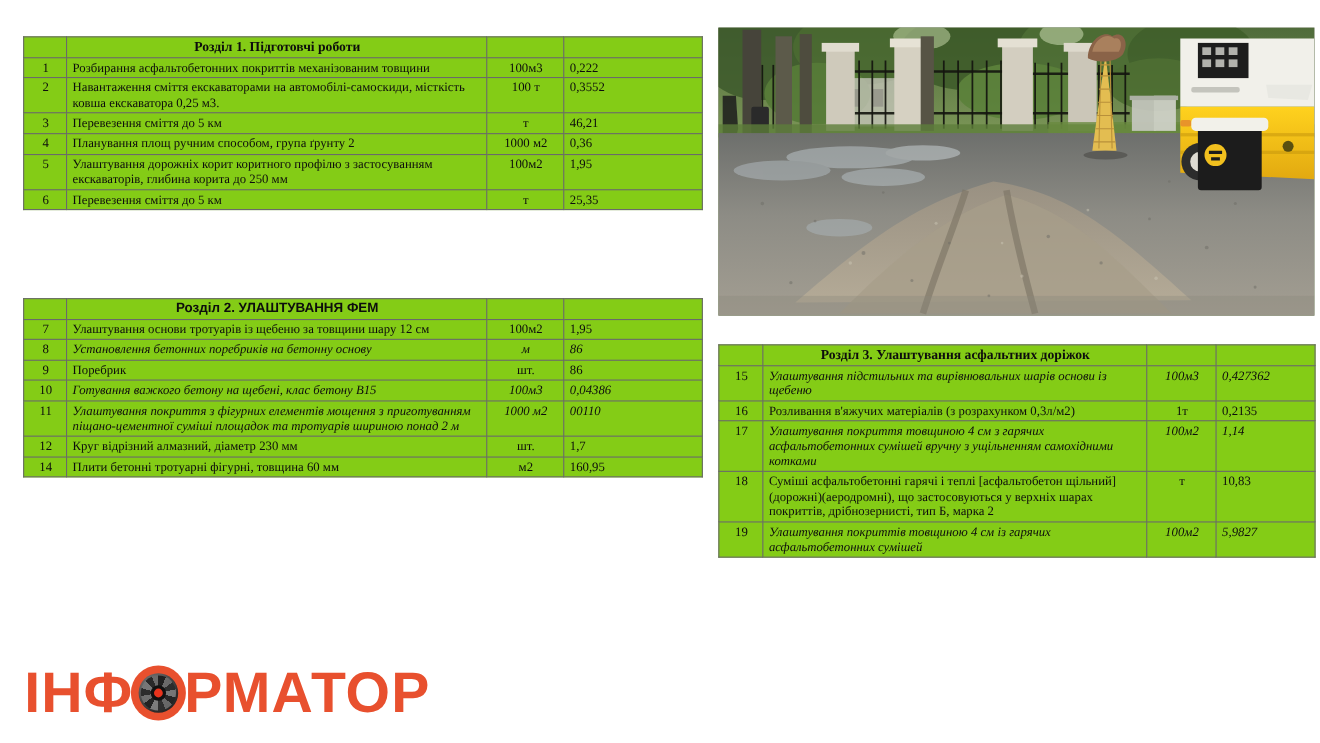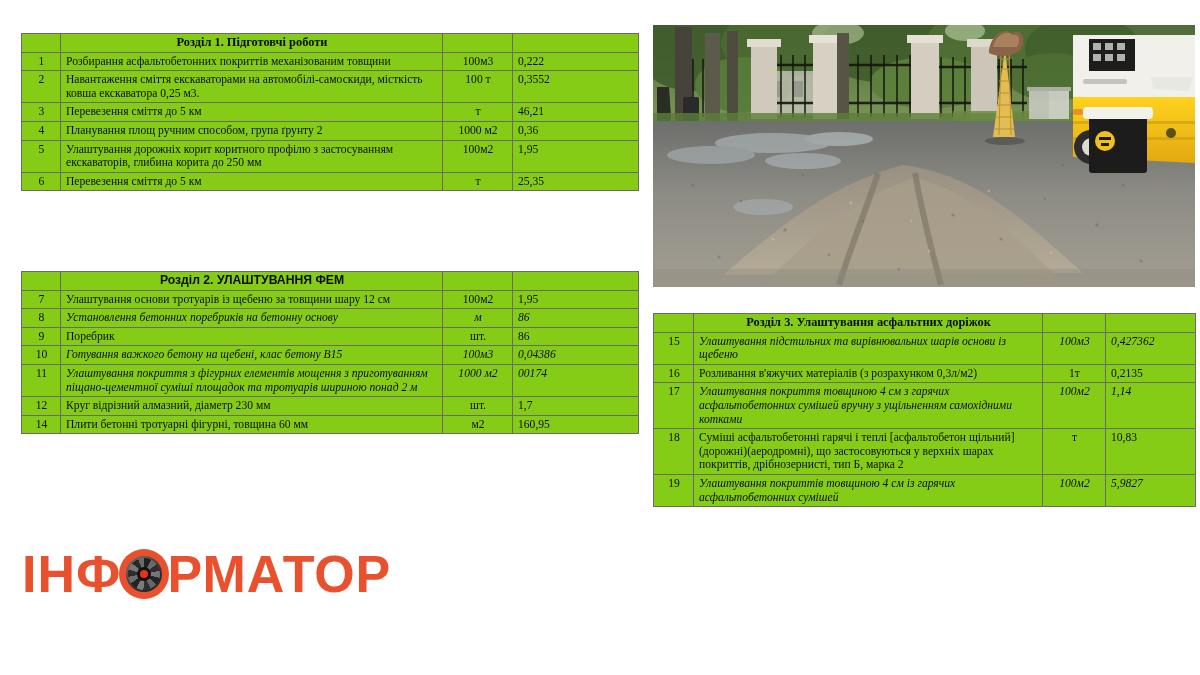--- a/index.html
+++ b/index.html
@@ -51,21 +51,21 @@
 
   
   #photo{
     position:absolute;left:653px;top:25px;width:542px;height:262px;
     overflow:hidden;background:#6e7a5a;
   }
   #photo svg{display:block;width:100%;height:100%;}
 
   
   #logo{
-    position:absolute;left:22px;top:546px;
+    position:absolute;left:22px;top:602px;
     height:56px;display:flex;align-items:center;
   }
   .logo-txt{
     font-family:"Liberation Sans", sans-serif;
     font-weight:bold;
     font-size:52px;
     letter-spacing:1px;
     color:#e8502e;
     line-height:52px;
     white-space:nowrap;
@@ -189,21 +189,21 @@
         <tr class="ital">
           <td class="c-num">10</td>
           <td class="c-desc">Готування важкого бетону на щебені, клас бетону В15</td>
           <td class="c-unit">100м3</td>
           <td class="c-val">0,04386</td>
         </tr>
         <tr class="ital">
           <td class="c-num">11</td>
           <td class="c-desc">Улаштування покриття з фігурних елементів мощення з приготуванням піщано-цементної суміші площадок та тротуарів шириною понад 2 м</td>
           <td class="c-unit">1000 м2</td>
-          <td class="c-val">00174</td>
+          <td class="c-val">00110</td>
         </tr>
         <tr>
           <td class="c-num">12</td>
           <td class="c-desc">Круг відрізний алмазний, діаметр 230 мм</td>
           <td class="c-unit">шт.</td>
           <td class="c-val">1,7</td>
         </tr>
         <tr>
           <td class="c-num">14</td>
           <td class="c-desc">Плити бетонні тротуарні фігурні, товщина 60 мм</td>

